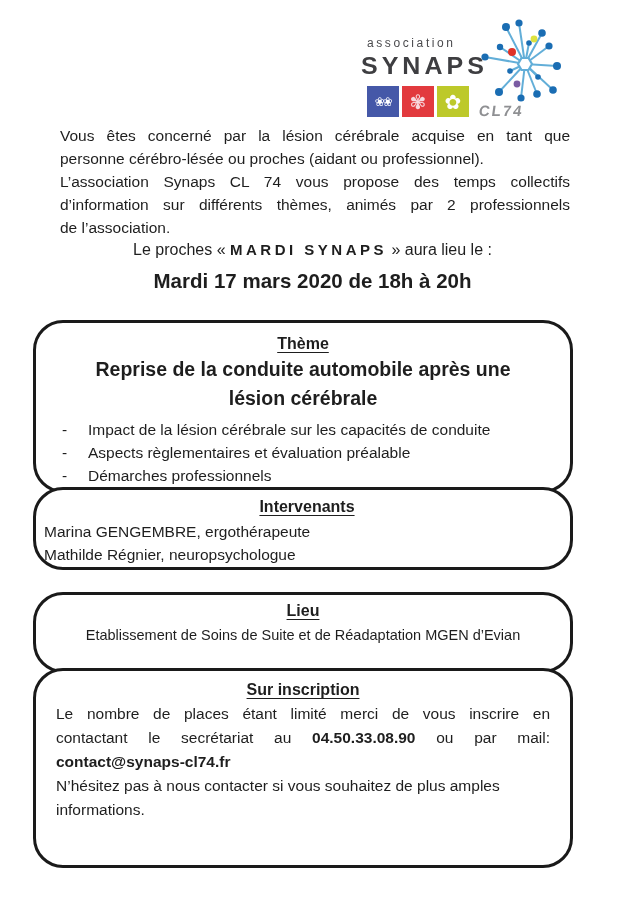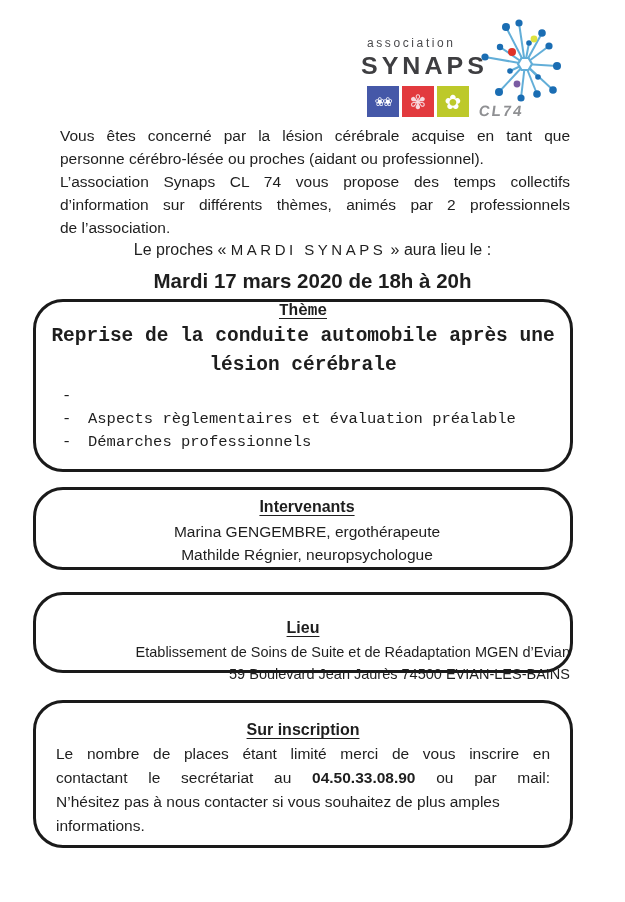--- a/index.html
+++ b/index.html
@@ -24,41 +24,41 @@
         letter-spacing:2px; color:#8f9093; transform:skewX(-8deg); }
   .burst { position:absolute; left:118px; top:0px; }
 
   
   .intro { position:absolute; left:60px; top:124px; width:510px; font-size:15.5px; line-height:23px; }
   .jline { text-align:justify; text-align-last:justify; }
   .nline { text-align:left; }
 
   
   .event-line { position:absolute; left:0; top:241px; width:625px; text-align:center; font-size:16px; }
-  .techno { font-weight:400; letter-spacing:3.5px; font-size:15px; }
+  .techno { font-weight:700; letter-spacing:3.5px; font-size:15px; }
   .event-date { position:absolute; left:0; top:269px; width:625px; text-align:center;
                 font-size:20.5px; font-weight:bold; }
 
   
   .box { position:absolute; left:33px; width:540px; box-sizing:border-box;
          border:3px solid #1a1a1a; border-radius:30px; background:#fff; }
   .box-heading { text-align:center; font-weight:bold; font-size:16px;
                  text-decoration:underline; text-underline-offset:3px; }
-  .box-theme { top:299px; height:173px; padding-top:0;font-family:Liberation Mono, monospace; }
+  .box-theme { top:320px; height:173px; padding-top:12px; }
   .box-interv { top:487px; height:83px; padding-top:8px;padding-left:8px; }
-  .box-lieu { top:592px; height:81px; padding-top:24px; }
-  .box-inscr { top:700px; height:148px; padding-top:18px; }
+  .box-lieu { top:592px; height:81px; padding-top:7px; }
+  .box-inscr { top:668px; height:200px; padding-top:10px; }
 
   .theme-title { text-align:center; font-weight:bold; font-size:19.5px; line-height:29px; margin-top:2px; }
   .theme-list { margin:5px 20px 0 26px; font-size:15.5px; line-height:23px; }
   .theme-li { display:flex; }
   .dash { width:26px; flex:0 0 26px; }
 
-  .center-line { text-align:center; font-size:15.5px; line-height:23px; }
-  .center-line-sm { text-align:right; font-size:14.5px; line-height:22px; }
+  .center-line { font-size:15.5px; line-height:23px; }
+  .center-line-sm { text-align:center; font-size:14.5px; line-height:22px; }
   .interv-lines { margin-top:4px; }
   .lieu-lines { margin-top:4px; }
 
   .inscr-body { margin:3px 20px 0 20px; font-size:15.5px; line-height:24px; }
   .bold { font-weight:bold; }
 </style>
 </head>
 <body>
 
 <div class="page">
@@ -134,20 +134,21 @@
 
   <div class="box box-theme">
     <div class="box-heading">Thème</div>
     <div class="theme-title">
       <div>Reprise de la conduite automobile après une</div>
       <div>lésion cérébrale</div>
     </div>
     <div class="theme-list">
       <div class="theme-li">
         <span class="dash">-</span>
+        <span>Impact de la lésion cérébrale sur les capacités de conduite</span>
       </div>
       <div class="theme-li">
         <span class="dash">-</span>
         <span>Aspects règlementaires et évaluation préalable</span>
       </div>
       <div class="theme-li">
         <span class="dash">-</span>
         <span>Démarches professionnels</span>
       </div>
     </div>
@@ -158,29 +159,29 @@
     <div class="interv-lines">
       <div class="center-line">Marina GENGEMBRE, ergothérapeute</div>
       <div class="center-line">Mathilde Régnier, neuropsychologue</div>
     </div>
   </div>
 
   <div class="box box-lieu">
     <div class="box-heading">Lieu</div>
     <div class="lieu-lines">
       <div class="center-line-sm">Etablissement de Soins de Suite et de Réadaptation MGEN d’Evian</div>
-      <div class="center-line-sm">59 Boulevard Jean Jaurès 74500 EVIAN-LES-BAINS</div>
     </div>
   </div>
 
   <div class="box box-inscr">
     <div class="box-heading">Sur inscription</div>
     <div class="inscr-body">
       <div class="jline">Le nombre de places étant limité merci de vous inscrire en</div>
       <div class="jline">
         <span>contactant le secrétariat au </span><span class="bold">04.50.33.08.90</span><span> ou par mail:</span>
       </div>
+      <div class="nline bold">contact@synaps-cl74.fr</div>
       <div class="nline">N’hésitez pas à nous contacter si vous souhaitez de plus amples</div>
       <div class="nline">informations.</div>
     </div>
   </div>
 
 </div>
 
 </body></html>

